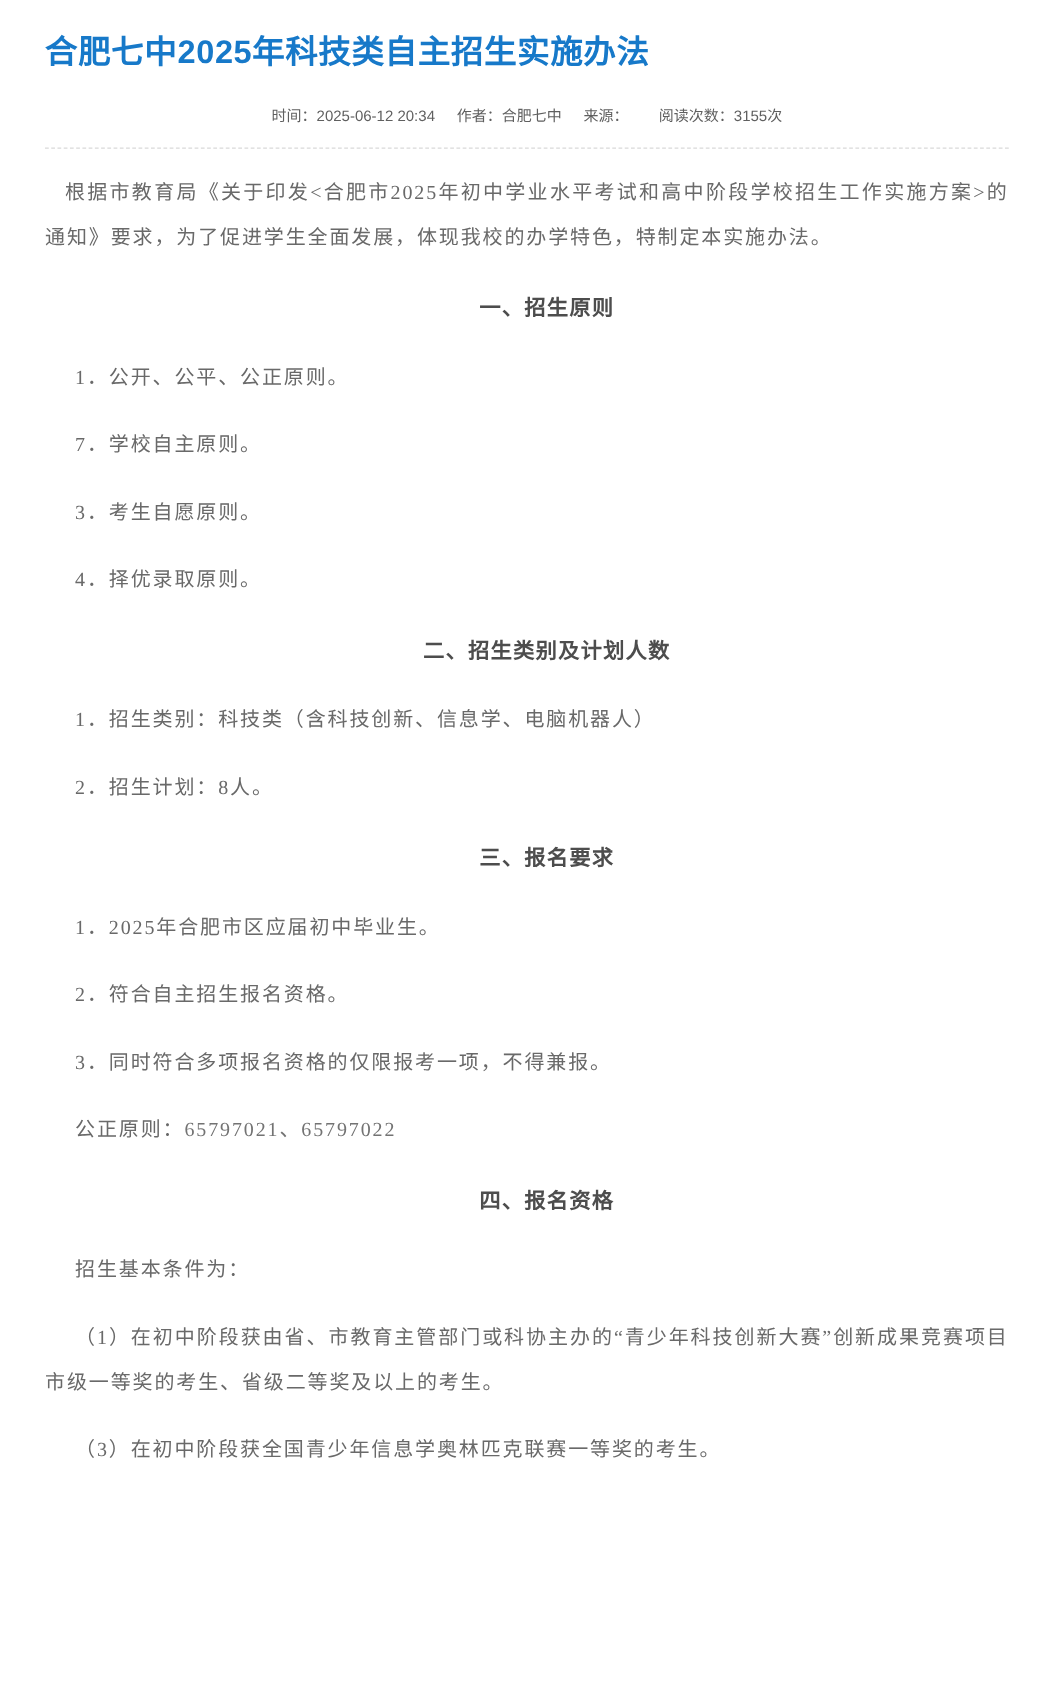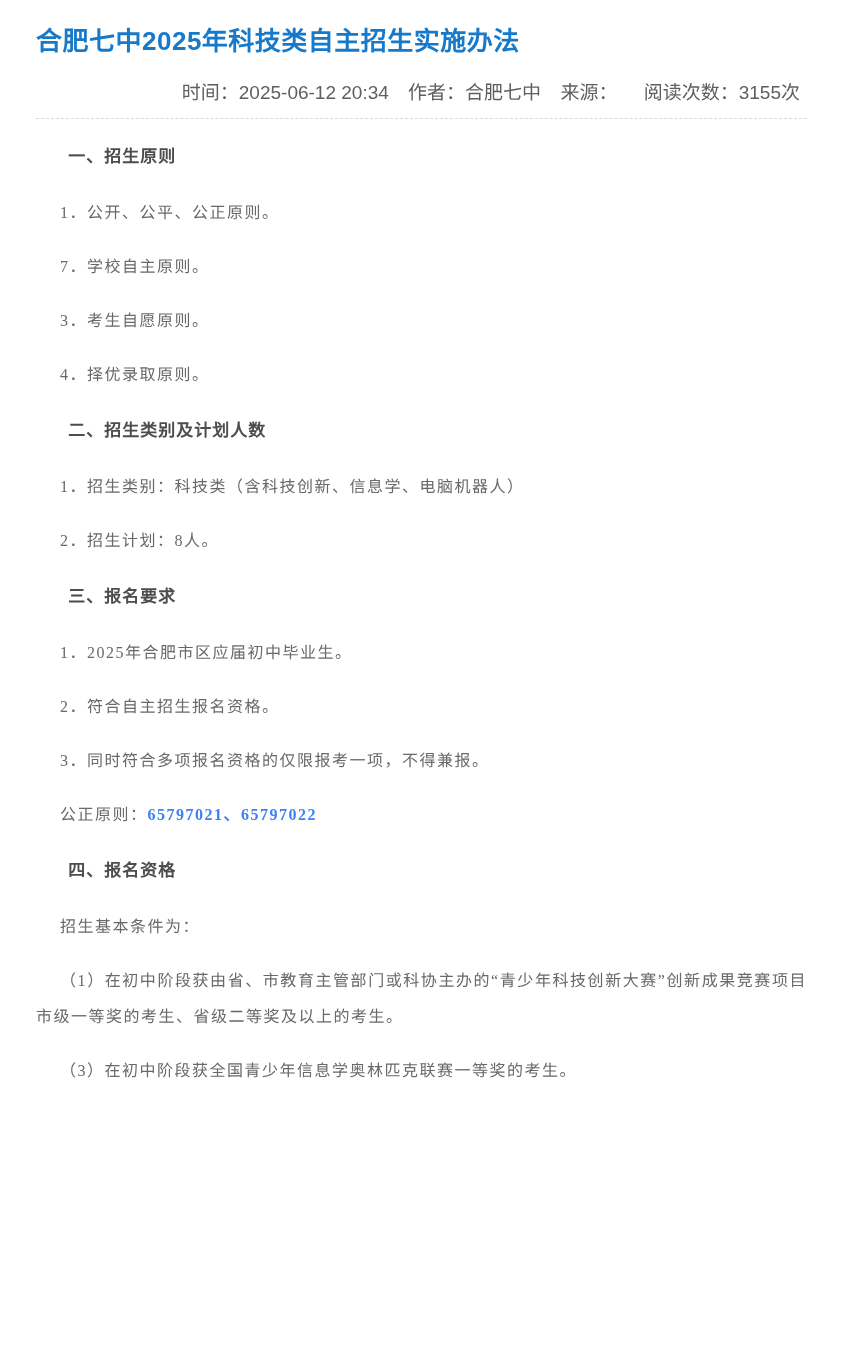--- a/index.html
+++ b/index.html
@@ -24,22 +24,22 @@
     text-align: left;
     font-size: 26px;
     line-height: 34px;
     font-weight: bold;
     color: #1779c9;
     font-family: "Liberation Sans", "DejaVu Sans", sans-serif;
     letter-spacing: 0.5px;
   }
   
   .meta {
-    text-align: right;
-    font-size: 19px;
+    text-align: center;
+    font-size: 12px;
     line-height: 18px;
     color: #5f5f5f;
     margin: 0 0 16px 0;
   }
   .meta .seg { margin: 0 7px; }
   .meta .seg.source { margin-right: 14px; }
   
   .divider {
     border: none;
     border-top: 1px dashed #d9d9d9;
@@ -63,24 +63,25 @@
   p.para { text-indent: 1.5em; }
   h2.section-heading {
     margin: 20px 0;
     font-size: 17px;
     line-height: 36px;
     font-weight: bold;
     color: #4d4d4d;
     font-family: "Liberation Sans", "DejaVu Sans", sans-serif;
     letter-spacing: 1px;
     text-indent: 1.9em;
+    text-align: center;
   }
   .phone strong {
-    font-weight: bold;
-    color: #3b82f6;
+    font-weight: normal;
+    color: #737373;
     font-family: "Liberation Serif", "DejaVu Serif", serif;
   }
 </style>
 </head>
 <body>
 
 <article class="article">
 
   <h1 class="page-title">合肥七中2025年科技类自主招生实施办法</h1>
 
@@ -88,20 +89,21 @@
     <span class="seg"><span>时间：</span><span>2025-06-12 20:34</span></span>
     <span class="seg"><span>作者：</span><span>合肥七中</span></span>
     <span class="seg source"><span>来源：</span><span></span></span>
     <span class="seg"><span>阅读次数：</span><span>3155次</span></span>
   </div>
 
   <hr class="divider">
 
   <div class="content">
 
+    <p class="intro">根据市教育局《关于印发&lt;合肥市2025年初中学业水平考试和高中阶段学校招生工作实施方案&gt;的通知》要求，为了促进学生全面发展，体现我校的办学特色，特制定本实施办法。</p>
 
     <h2 class="section-heading">一、招生原则</h2>
     <p class="item">1．公开、公平、公正原则。</p>
     <p class="item">7．学校自主原则。</p>
     <p class="item">3．考生自愿原则。</p>
     <p class="item">4．择优录取原则。</p>
 
     <h2 class="section-heading">二、招生类别及计划人数</h2>
     <p class="item">1．招生类别：科技类（含科技创新、信息学、电脑机器人）</p>
     <p class="item">2．招生计划：8人。</p>

